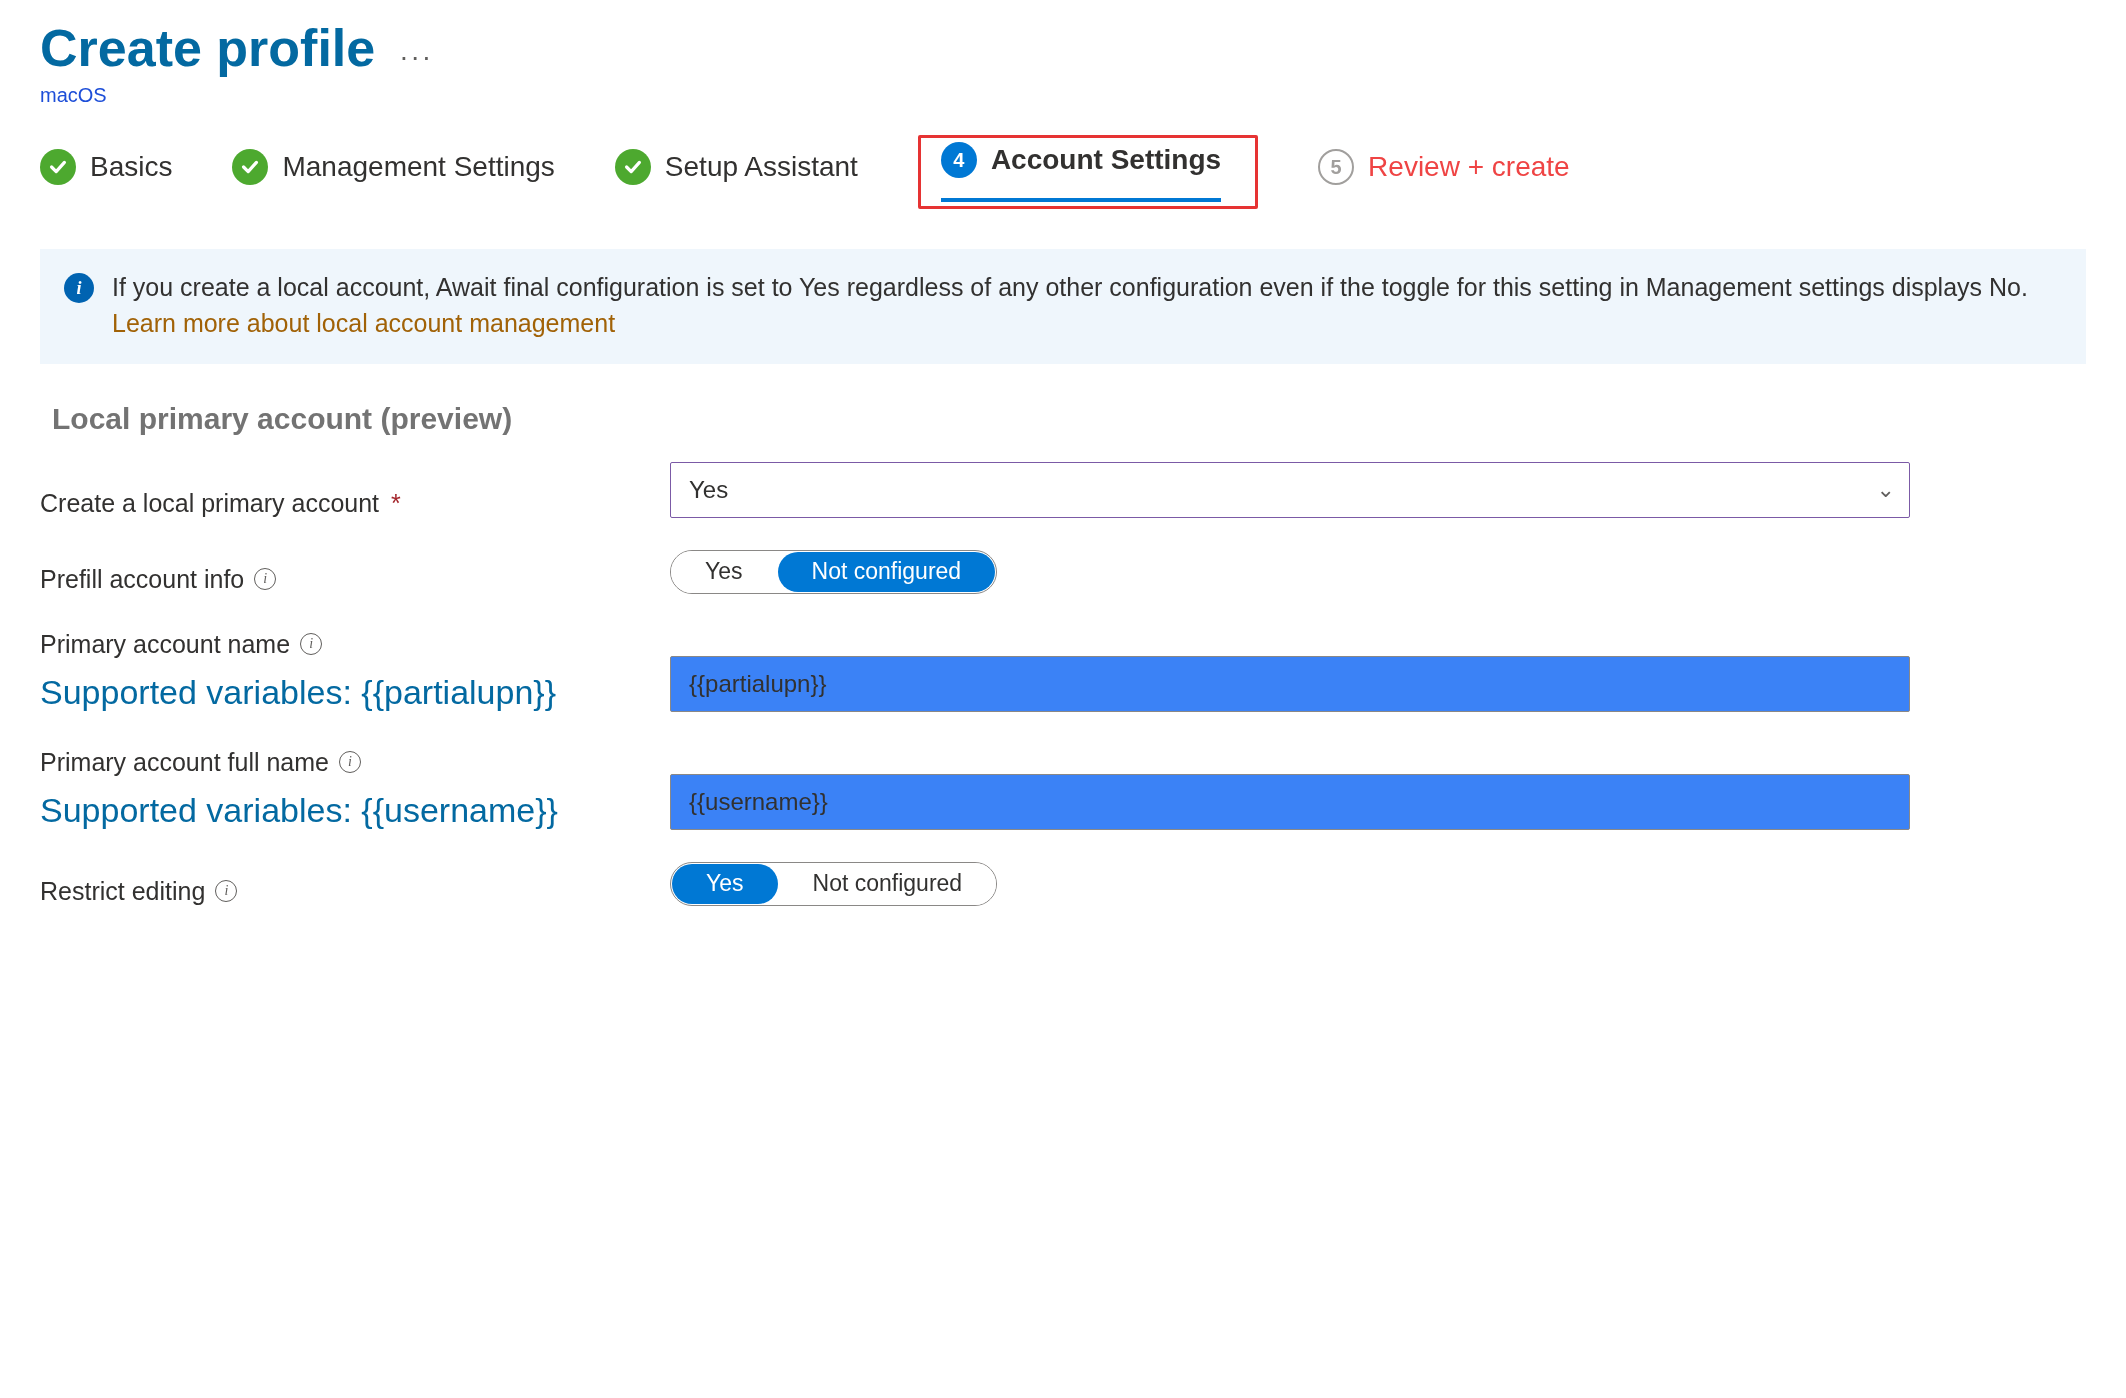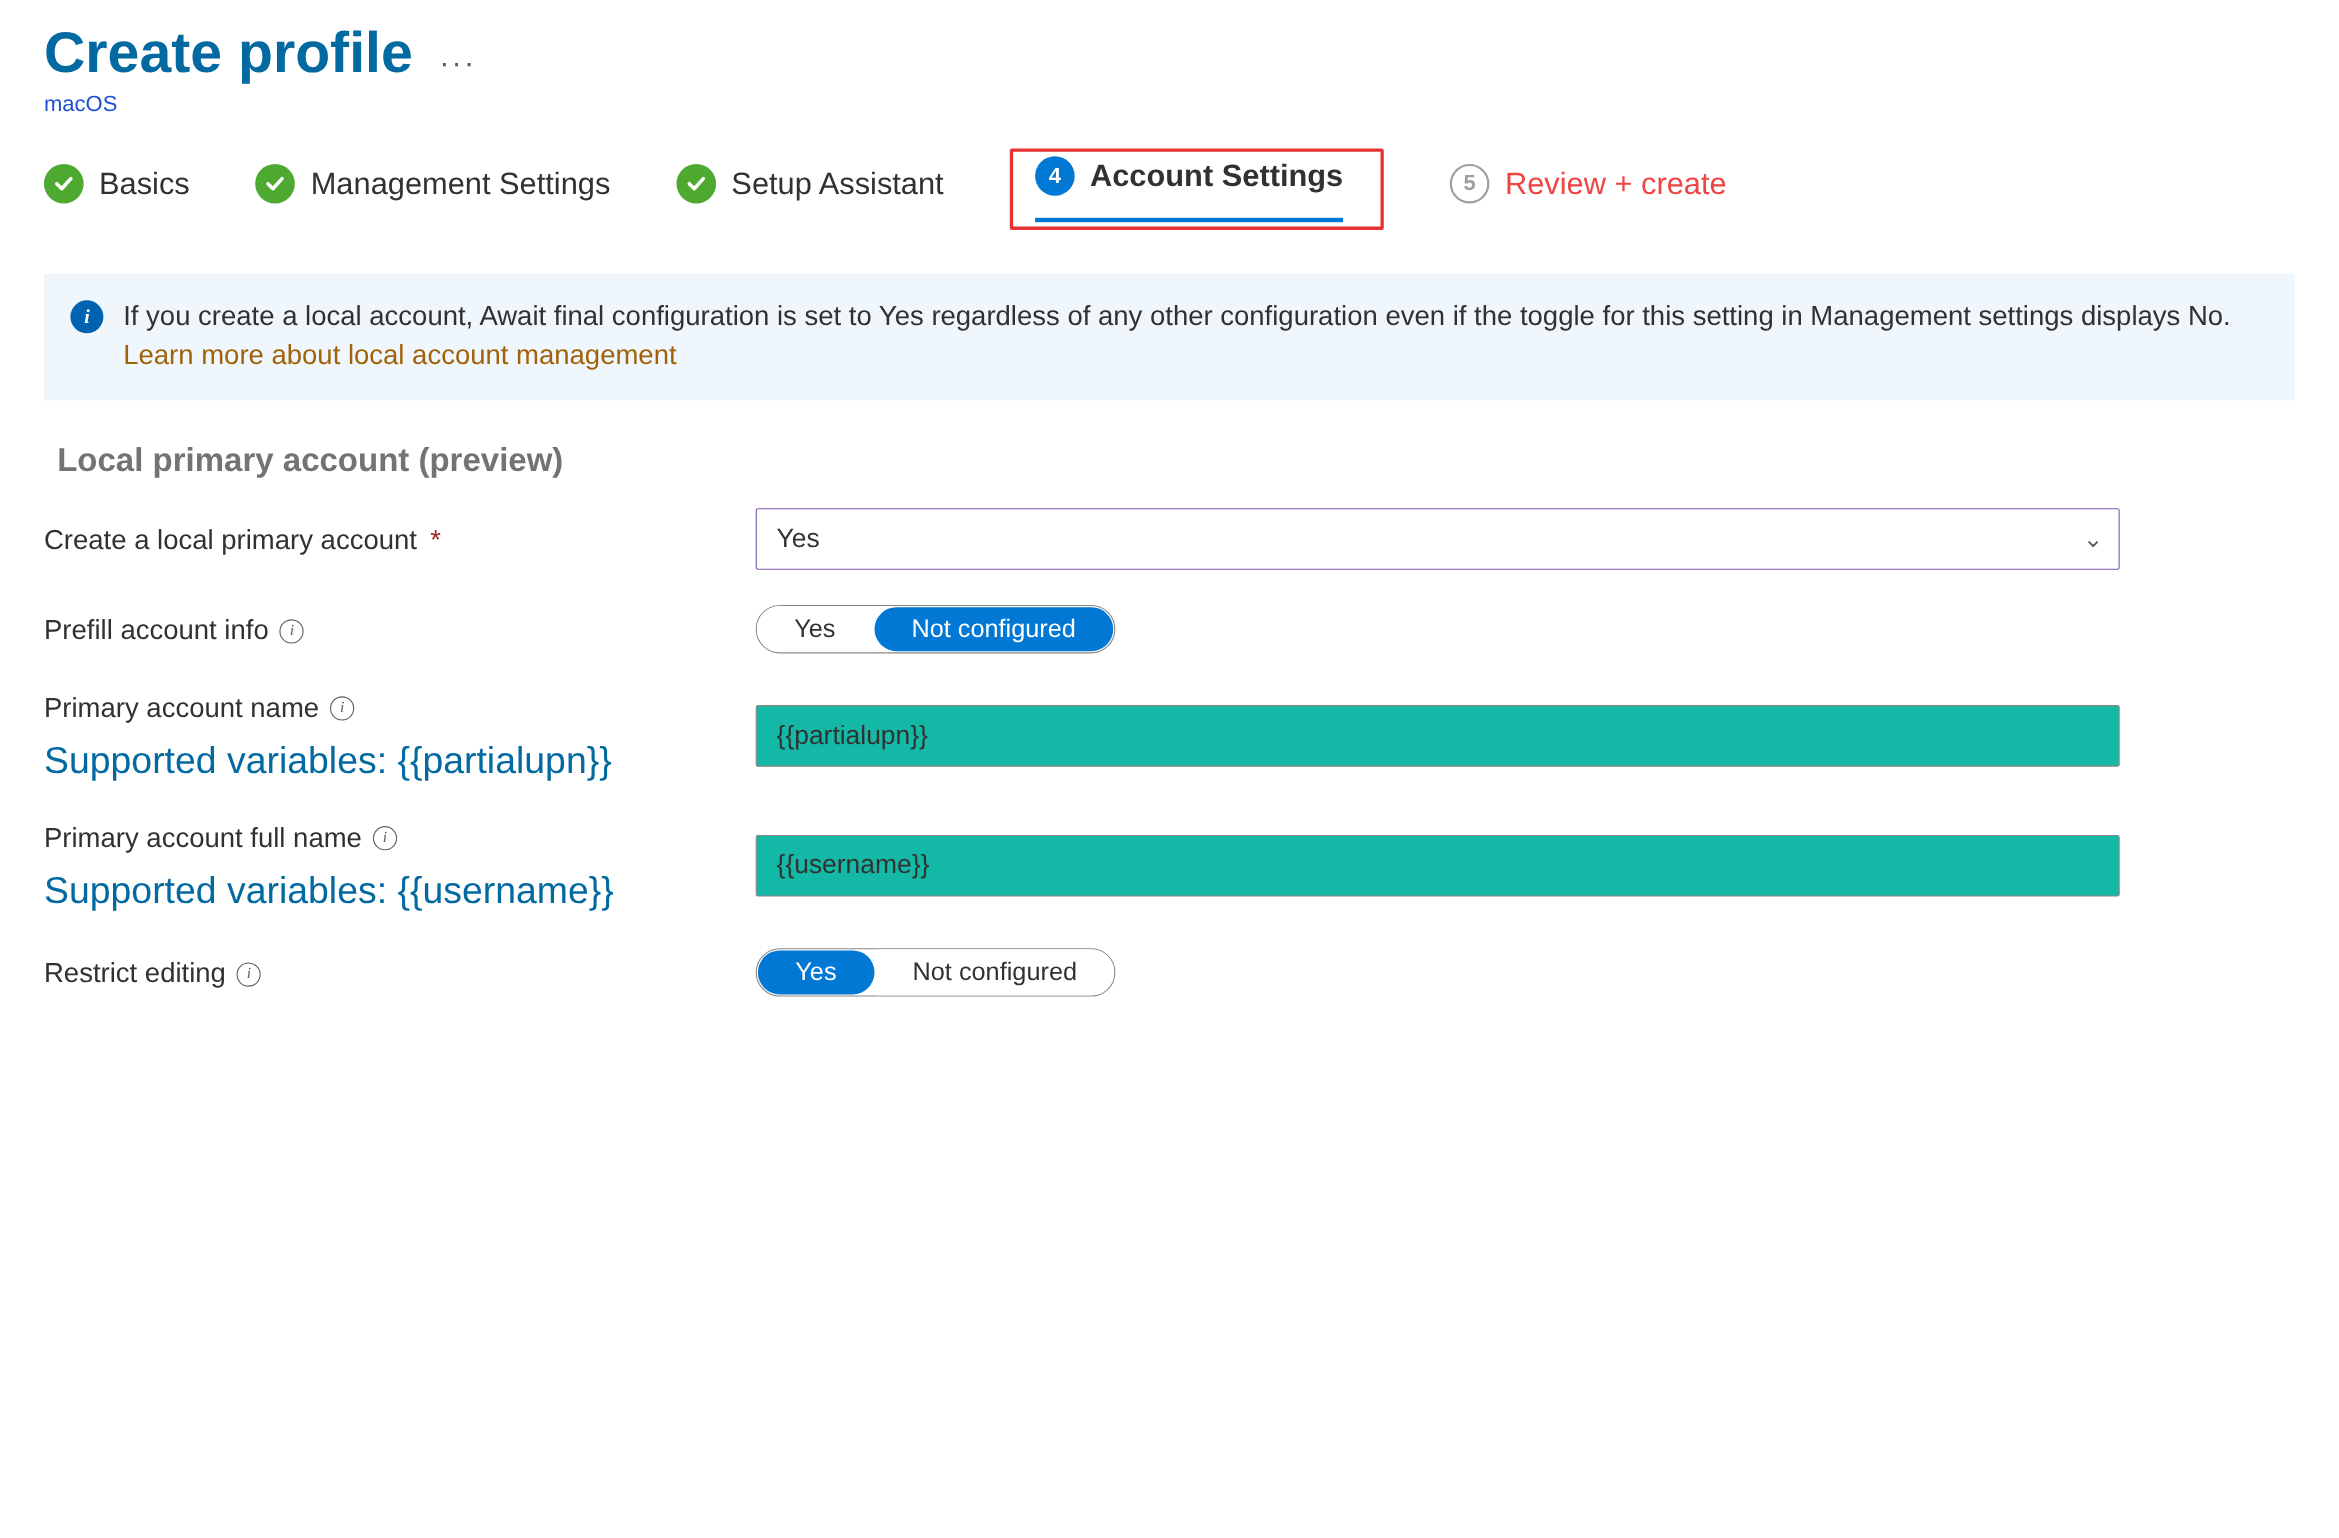--- a/index.html
+++ b/index.html
@@ -134,22 +134,21 @@
   }
 
   
   .form {
     display: flex;
     flex-direction: column;
     gap: 32px;
   }
   .row {
     display: flex;
-    align-items: center;
-    gap: 17px;
+    align-items: flex-end;
   }
   .row .label-col {
     width: 630px;
     flex: 0 0 630px;
     display: flex;
     flex-direction: column;
     gap: 14px;
     padding-top: 4px;
   }
   .row .control-col {
@@ -230,21 +229,21 @@
 
   
   .text-input {
     border: 1px solid #8a8886;
     border-radius: 2px;
     height: 56px;
     padding: 0 18px;
     font-size: 24px;
     color: #323130;
     width: 100%;
-    background: #14b8a6;
+    background: #3b82f6;
   }
 </style>
 </head>
 <body>
 
 <div class="page">
 
   <div class="title-row">
     <h1 class="page-title">Create profile</h1>
     <span class="more-dots">···</span>

